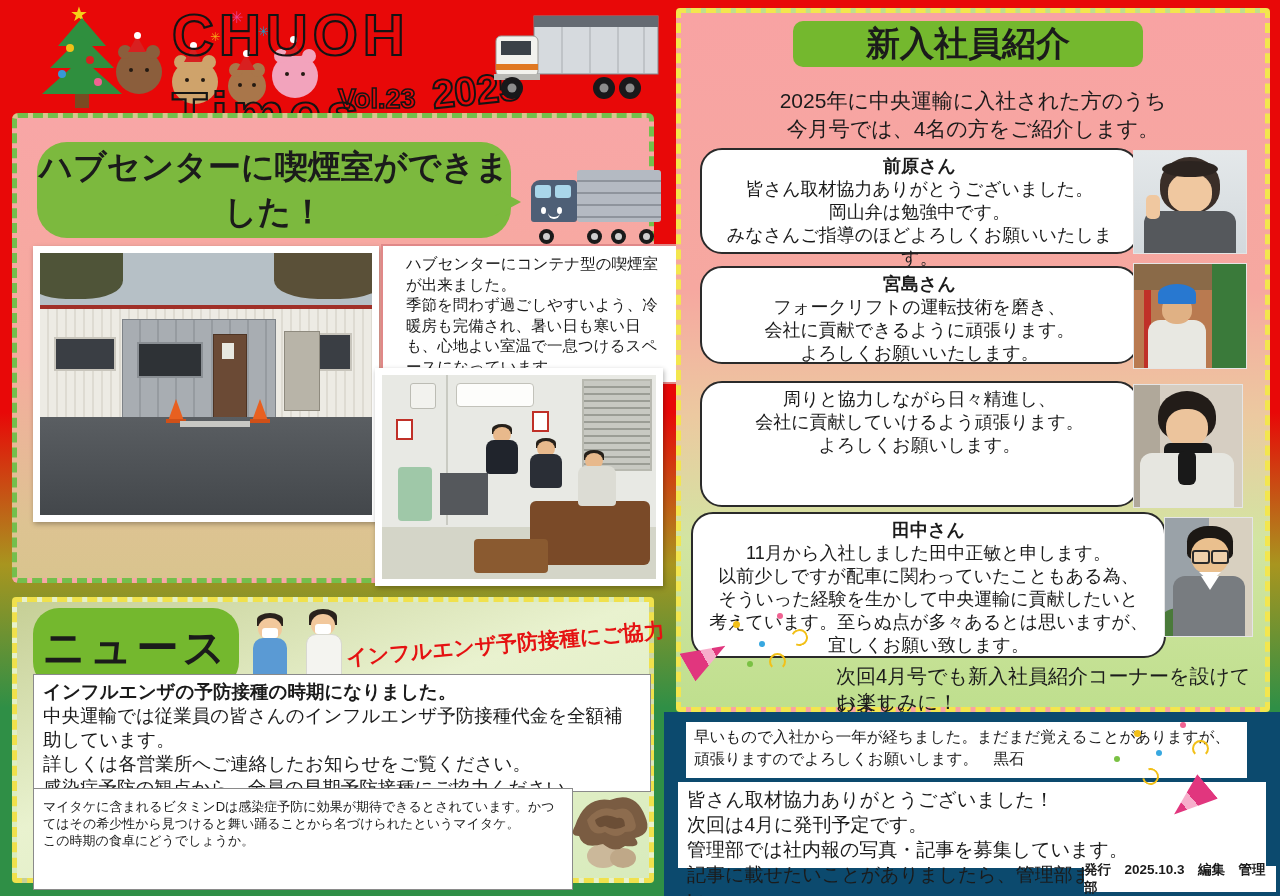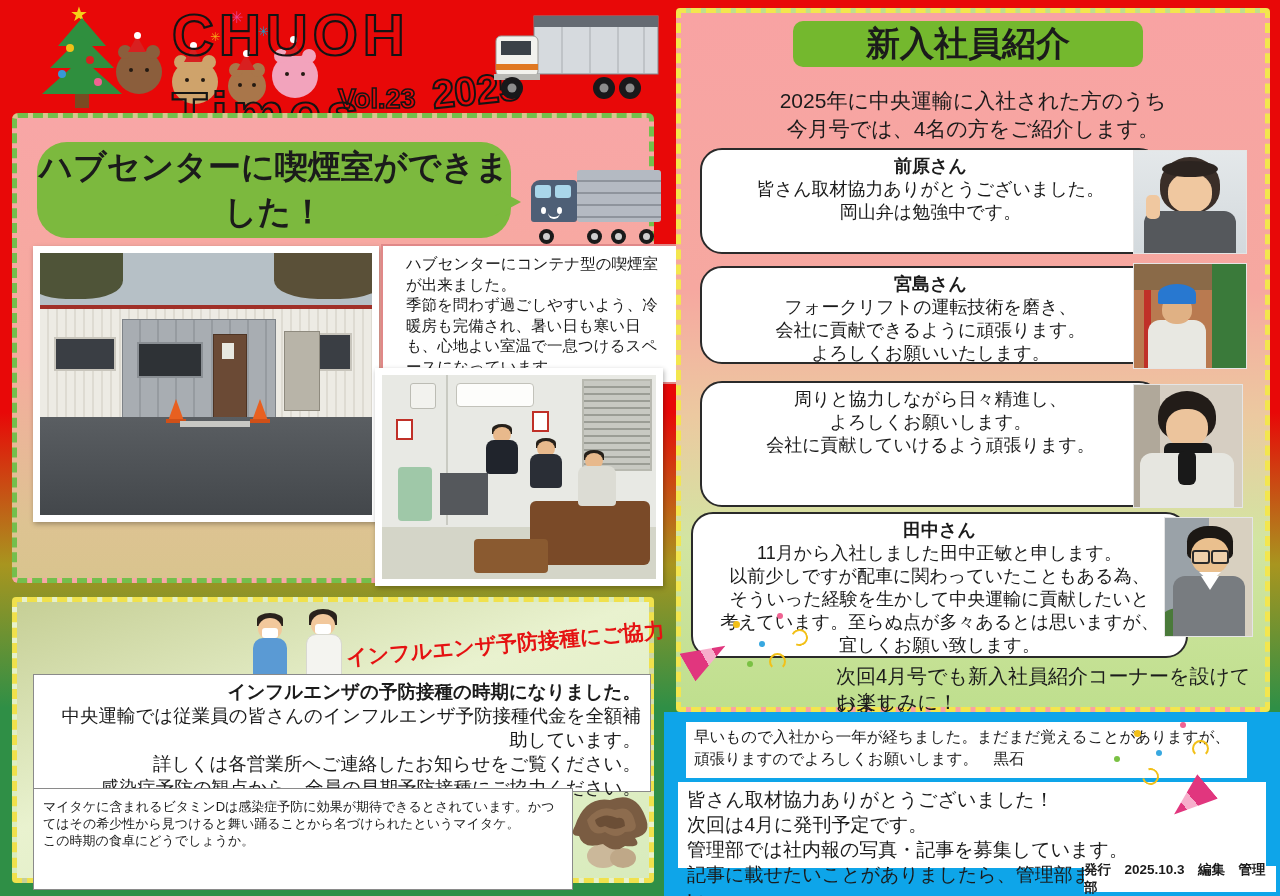--- a/index.html
+++ b/index.html
@@ -102,33 +102,33 @@
   #newsTitle{left:16px;top:6px;width:206px;height:80px;background:#74b82e;border-radius:26px;
              font-size:42px;font-weight:bold;letter-spacing:4px;}
   #fluBanner{left:330px;top:28px;width:320px;font-size:21px;font-weight:bold;color:#e51212;transform:rotate(-5deg);}
   #vax{left:232px;top:4px;width:104px;height:86px;}
   .vx{position:absolute;}
   .vx .vhd{position:absolute;width:24px;height:22px;background:#f2c89c;border-radius:50%;top:8px;}
   .vx .vhr{position:absolute;width:26px;height:13px;background:#2a221c;border-radius:50% 50% 0 0;top:3px;}
   .vx .vmask{position:absolute;width:16px;height:10px;background:#fff;border-radius:3px;top:18px;}
   .vx .vbd{position:absolute;width:34px;height:40px;border-radius:10px 10px 0 0;top:28px;}
   #fluBox{left:16px;top:72px;width:598px;height:106px;background:#fff;border:1px solid #8a8a8a;
-          padding:5px 9px;font-size:18.5px;line-height:1.3;text-align:right;}
+          padding:5px 9px;font-size:18.5px;line-height:1.3;}
   #fluBox .hl{font-weight:bold;}
   #maitakeBox{left:16px;top:186px;width:520px;height:80px;background:#fff;border:1px solid #8a8a8a;
           padding:10px 9px;font-size:13px;line-height:1.3;}
   #mushroom{left:548px;top:184px;width:90px;height:86px;}
 
   
   #boxC{left:676px;top:8px;width:584px;height:694px;border:5px dashed #f3e64e;border-radius:4px;
         background:linear-gradient(180deg,#f8a3a3 0%,#f6a8a0 40%,#ecc9a0 58%,#d2e5a2 76%,#bfdf8e 100%);}
   #neTitle{left:112px;top:8px;width:350px;height:46px;background:#74b82e;border-radius:10px;font-size:34px;font-weight:bold;}
   .intro{left:0;width:100%;text-align:center;font-size:21px;}
   .card{background:#fff;border:2px solid #2a2a2a;border-radius:22px;text-align:center;
-        padding:5px 24px;font-size:18px;line-height:1.28;}
+        padding:5px 13px;font-size:18px;line-height:1.28;}
   .card .nm{font-weight:bold;}
   .photo{overflow:hidden;border:1px solid #e5e5e5;}
   #card1{left:19px;top:135px;width:409px;height:92px;}
   #ph1{left:452px;top:137px;width:112px;height:102px;background:linear-gradient(180deg,#e4e8ea,#d3d9dd);}
   #card2{left:19px;top:253px;width:409px;height:84px;}
   #ph2{left:452px;top:250px;width:112px;height:104px;background:#b97a50;}
   #card3{left:19px;top:368px;width:409px;height:112px;}
   #ph3{left:452px;top:371px;width:108px;height:122px;background:#d6cec2;}
   #card4{left:10px;top:499px;width:445px;height:132px;}
   #ph4{left:483px;top:504px;width:87px;height:118px;background:#d8d0c0;}
@@ -148,21 +148,21 @@
 
   
   .popper{position:absolute;width:58px;height:58px;}
   .popper .conebody{position:absolute;left:6px;top:14px;width:44px;height:32px;
      background:linear-gradient(90deg,#e1367e 0 30%,#f7aecb 30% 55%,#e1367e 55% 100%);
      clip-path:polygon(0 50%,100% 0,100% 100%);}
   .dot{position:absolute;border-radius:50%;}
   .curl{position:absolute;width:13px;height:13px;border:2.5px solid #f2c018;border-radius:50%;border-bottom-color:transparent;}
 
   
-  #footer{left:664px;top:712px;width:616px;height:184px;background:#0ea5e9;}
+  #footer{left:664px;top:712px;width:616px;height:184px;background:#0c4a6e;}
   #kuroishiBox{left:22px;top:10px;width:545px;height:48px;background:#fff;padding:4px 8px;font-size:15.5px;line-height:1.4;}
   #thanksBox{left:14px;top:70px;width:570px;height:76px;background:#fff;padding:5px 9px;font-size:19px;line-height:1.32;}
   #pubBox{left:420px;top:154px;width:192px;height:26px;background:#fff;font-size:13.5px;font-weight:bold;}
 </style>
 </head>
 <body>
 
 <div class="abs" style="left:0;top:0;width:668px;height:113px;">
   <div id="xmas" class="abs">
     <span class="star">★</span>
@@ -308,20 +308,23 @@
       <div class="person" style="left:196px;top:78px;width:40px;">
         <div class="hr"></div>
           <div class="hd"></div>
           <div class="bd" style="background:#dcdcd4;width:38px;height:40px;"></div>
       </div>
     </div>
   </div>
 </div>
 
 <div id="boxB" class="abs">
+  <div id="newsTitle" class="abs flexc">
+    <span>ニュース</span>
+  </div>
 
   <div id="vax" class="abs">
     <div class="vx" style="left:0;top:4px;width:44px;height:84px;">
       <div class="vhr" style="left:8px;"></div>
         <div class="vhd" style="left:9px;"></div>
       <div class="vmask" style="left:13px;"></div>
       <div class="vbd" style="left:4px;background:#5a9ad4;"></div>
     </div>
     <div class="vx" style="left:50px;top:0;width:48px;height:88px;">
       <div class="vhr" style="left:10px;width:28px;height:16px;"></div>
@@ -356,20 +359,21 @@
   <div id="neTitle" class="abs flexc">
     <span>新入社員紹介</span>
   </div>
   <div class="abs intro" style="top:74px;">2025年に中央運輸に入社された方のうち</div>
   <div class="abs intro" style="top:102px;">今月号では、4名の方をご紹介します。</div>
 
   <div id="card1" class="abs card">
     <div class="nm">前原さん</div>
     <div>皆さん取材協力ありがとうございました。</div>
     <div>岡山弁は勉強中です。</div>
+    <div>みなさんご指導のほどよろしくお願いいたします。</div>
   </div>
   <div id="ph1" class="abs photo">
     <div class="hair" style="left:26px;top:6px;width:60px;height:56px;background:#3a2e28;"></div>
     <div class="face" style="left:34px;top:22px;width:44px;height:40px;"></div>
     <div class="hair" style="left:28px;top:10px;width:56px;height:16px;border-radius:50%;"></div>
     <div class="torso" style="left:10px;top:60px;width:92px;height:42px;background:#55585c;"></div>
     <div class="face" style="left:12px;top:44px;width:14px;height:24px;border-radius:5px;"></div>
   </div>
 
   <div id="card2" class="abs card">
@@ -383,22 +387,22 @@
       <div class="rackpost" style="left:48px;"></div>
     <div style="position:absolute;left:0;top:0;width:100%;height:26px;background:#8a6a48;"></div>
     <div class="forklift"></div>
     <div class="torso" style="left:14px;top:56px;width:58px;height:48px;background:#e8e8e2;"></div>
     <div class="face" style="left:28px;top:32px;width:30px;height:28px;background:#e0b184;"></div>
     <div class="helmet" style="left:24px;top:20px;width:38px;height:20px;"></div>
   </div>
 
   <div id="card3" class="abs card">
     <div>周りと協力しながら日々精進し、</div>
+    <div>会社に貢献していけるよう頑張ります。</div>
     <div>よろしくお願いします。</div>
-    <div>会社に貢献していけるよう頑張ります。</div>
   </div>
   <div id="ph3" class="abs photo">
     <div style="position:absolute;left:0;top:0;width:26px;height:100%;background:#b0a89a;"></div>
     <div class="hair" style="left:24px;top:6px;width:58px;height:50px;background:#221c18;"></div>
     <div class="face" style="left:32px;top:24px;width:42px;height:38px;background:#ecc49c;"></div>
     <div class="scarf" style="left:30px;top:58px;width:48px;height:16px;"></div>
     <div class="torso" style="left:6px;top:68px;width:94px;height:54px;background:#e6e6e0;"></div>
     <div class="scarf" style="left:44px;top:66px;width:18px;height:34px;"></div>
   </div>
 

